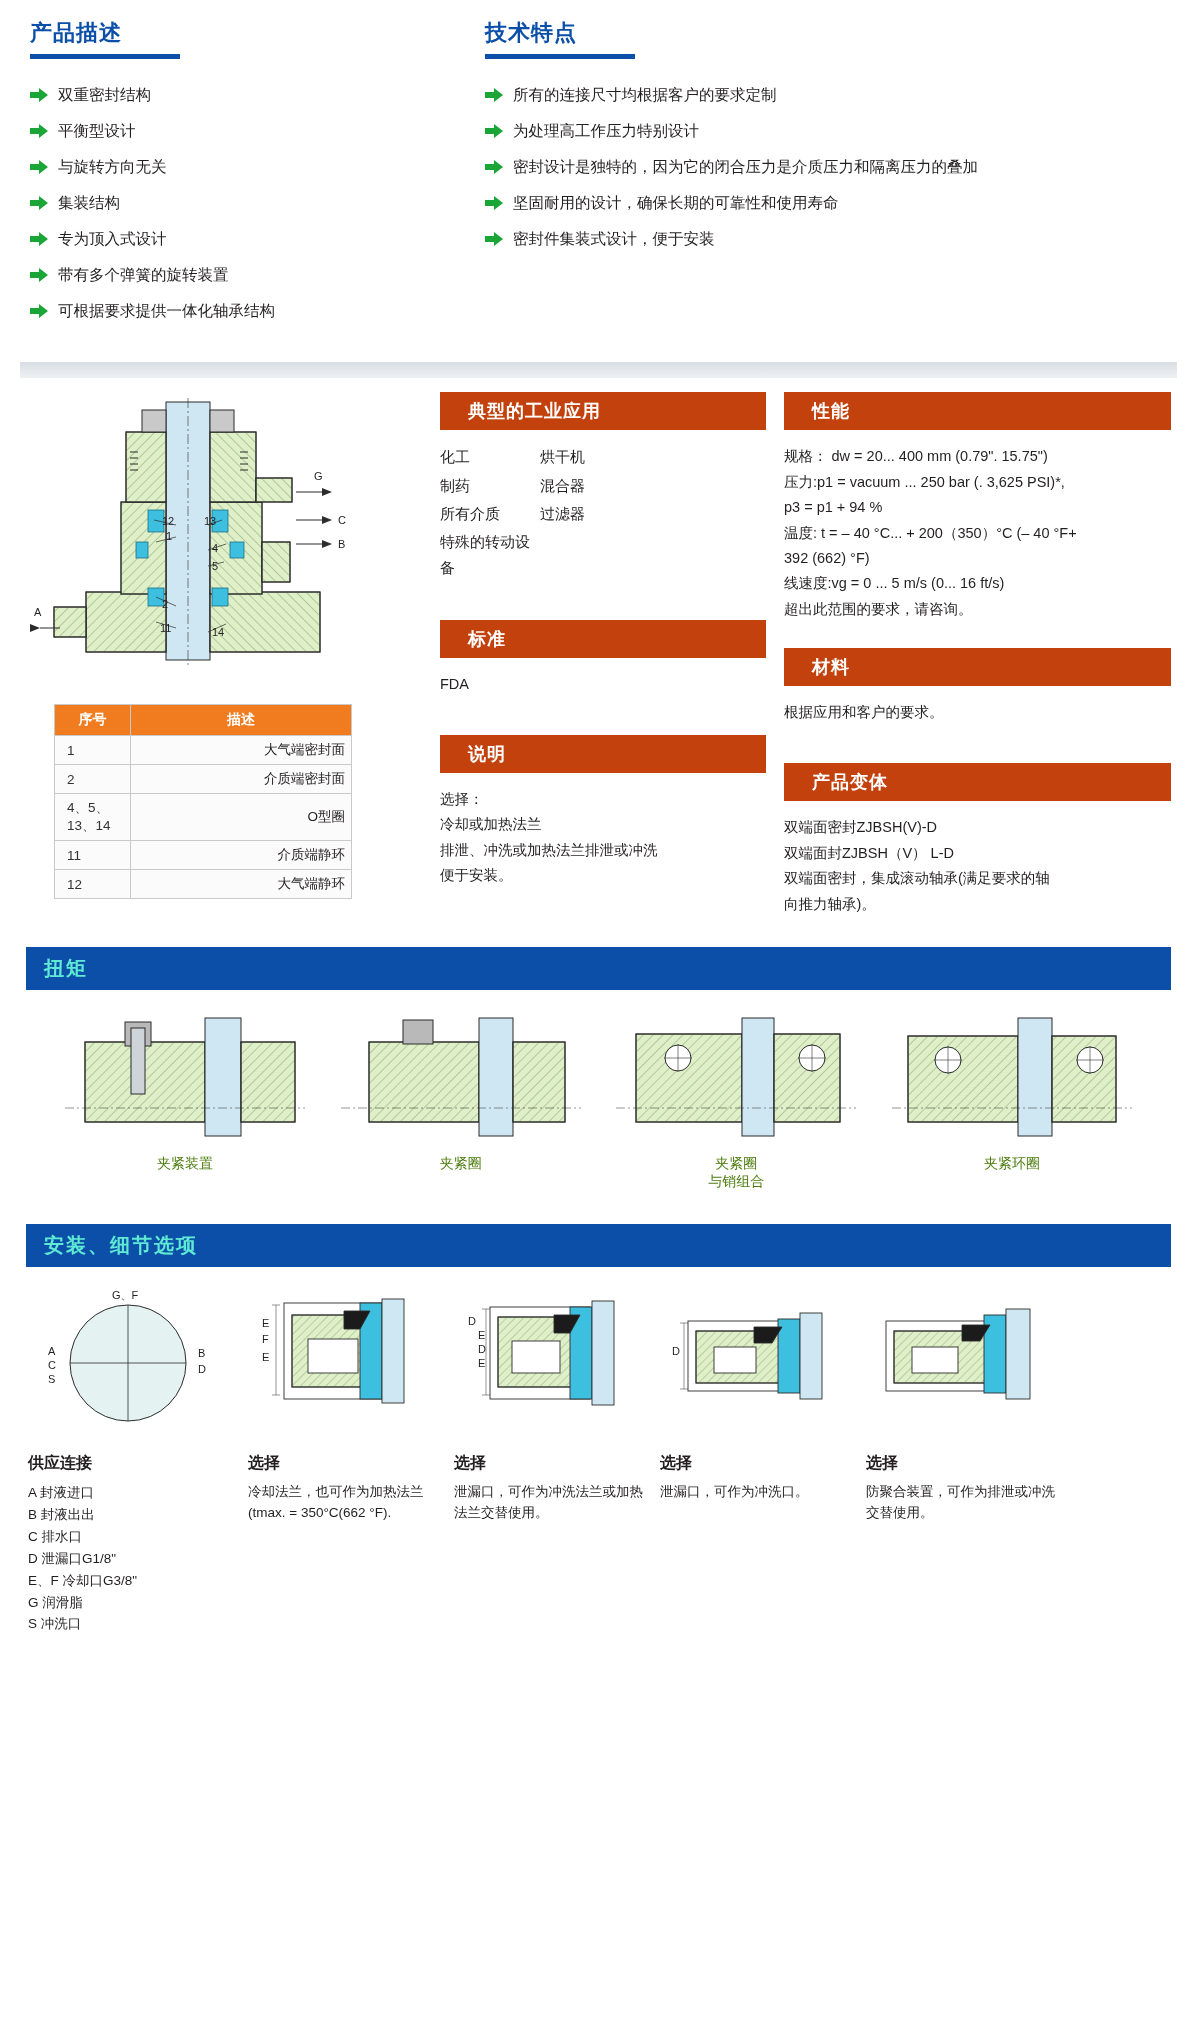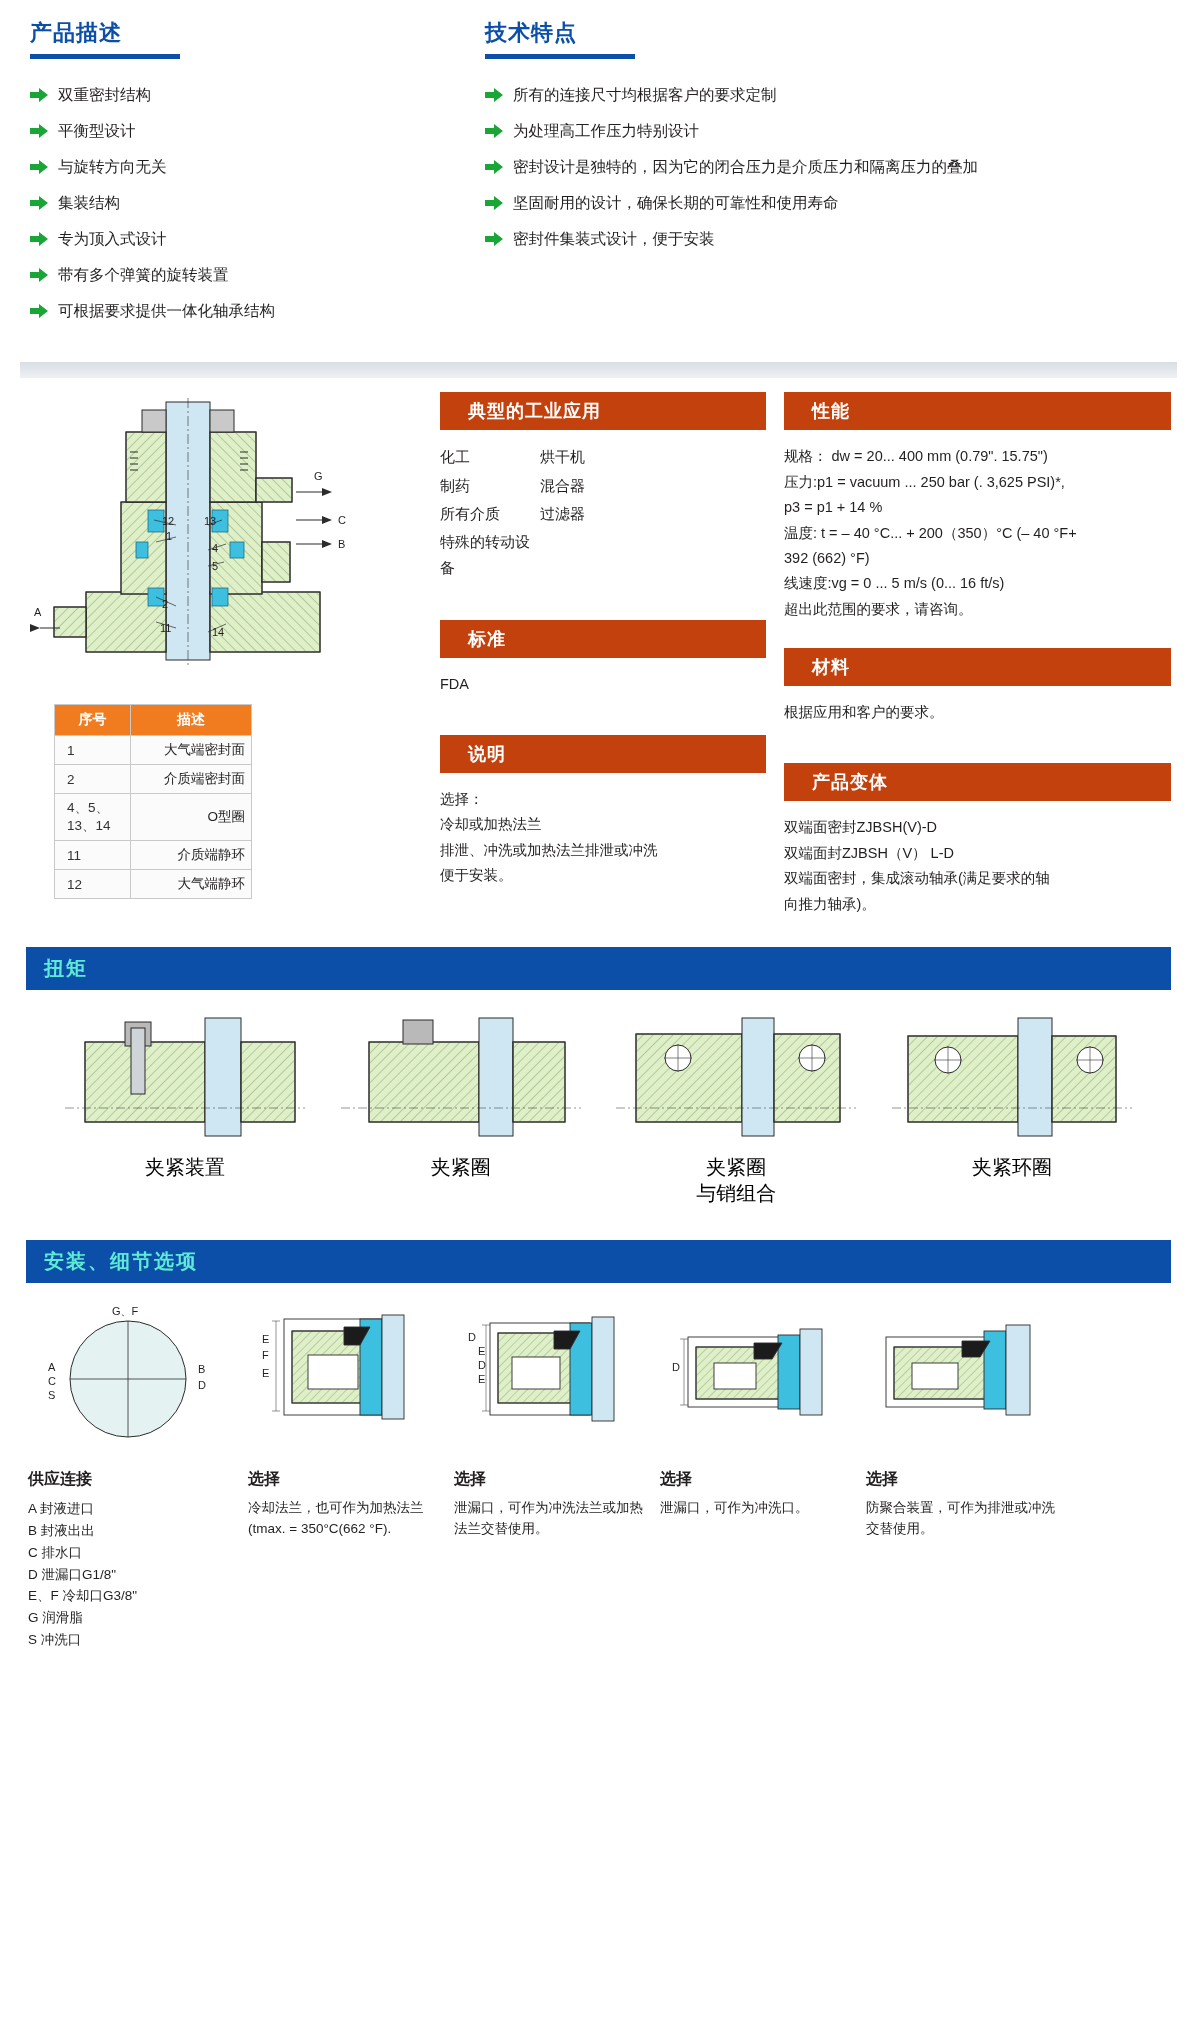--- a/index.html
+++ b/index.html
@@ -80,21 +80,21 @@
   .mid-body { font-size:14.5px; line-height:1.75; color:#231f20; }
   .app-grid { display:grid; grid-template-columns:100px auto; row-gap:2px; font-size:15px; }
 
   .spacer-40 { height:38px; }
   .spacer-26 { height:26px; }
 
   
   .parts-table {
     margin:18px 0 8px 28px;
     border-collapse:collapse;
-    width:198px;
+    width:298px;
     font-size:13.5px;
   }
   .parts-table th {
     background:#f07c1f;
     color:#ffffff;
     font-weight:bold;
     border:1px solid #c9c9c9;
     padding:6px 4px;
     font-size:14px;
   }
@@ -119,23 +119,23 @@
     letter-spacing:2px;
   }
   .torque-row {
     display:flex;
     justify-content:space-between;
     margin:22px 60px 0 60px;
   }
   .torque-item { width:250px; text-align:center; }
   .torque-caption {
     margin-top:8px;
-    font-size:20px;
+    font-size:14px;
     line-height:1.3;
-    color:#000000;
+    color:#4d7c0f;
   }
 
   
   .install-head { margin:34px 26px 0 26px; }
   .install-row {
     display:flex;
     margin:18px 28px 0 28px;
     gap:10px;
   }
   .inst-col { width:196px; }
@@ -429,21 +429,21 @@
         <div>排泄、冲洗或加热法兰排泄或冲洗</div>
         <div>便于安装。</div>
       </div>
     </div>
 
     <div class="mid-c3">
       <div class="blue-bar indented">性能</div>
       <div class="mid-body">
         <div>规格： dw = 20... 400 mm (0.79". 15.75")</div>
         <div>压力:p1 = vacuum ... 250 bar (. 3,625 PSI)*,</div>
-        <div>p3 = p1 + 14 %</div>
+        <div>p3 = p1 + 94 %</div>
         <div>温度: t = – 40 °C... + 200（350）°C (– 40 °F+</div>
         <div>392 (662) °F)</div>
         <div>线速度:vg = 0 ... 5 m/s (0... 16 ft/s)</div>
         <div>超出此范围的要求，请咨询。</div>
       </div>
 
       <div class="spacer-26"></div>
       <div class="blue-bar indented">材料</div>
       <div class="mid-body">根据应用和客户的要求。</div>
 

